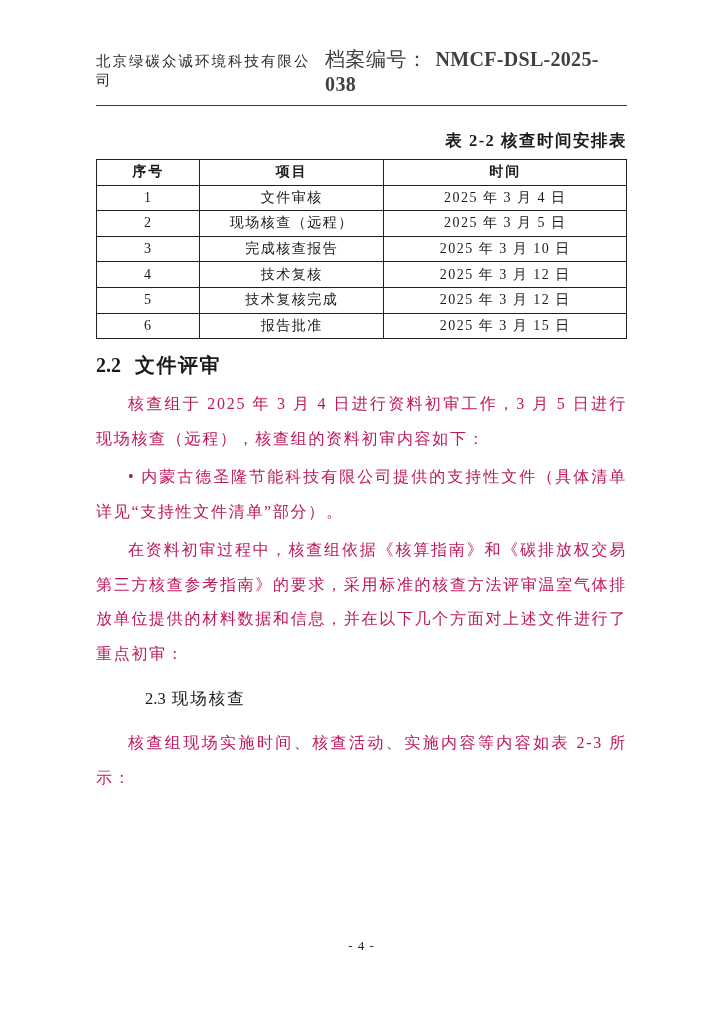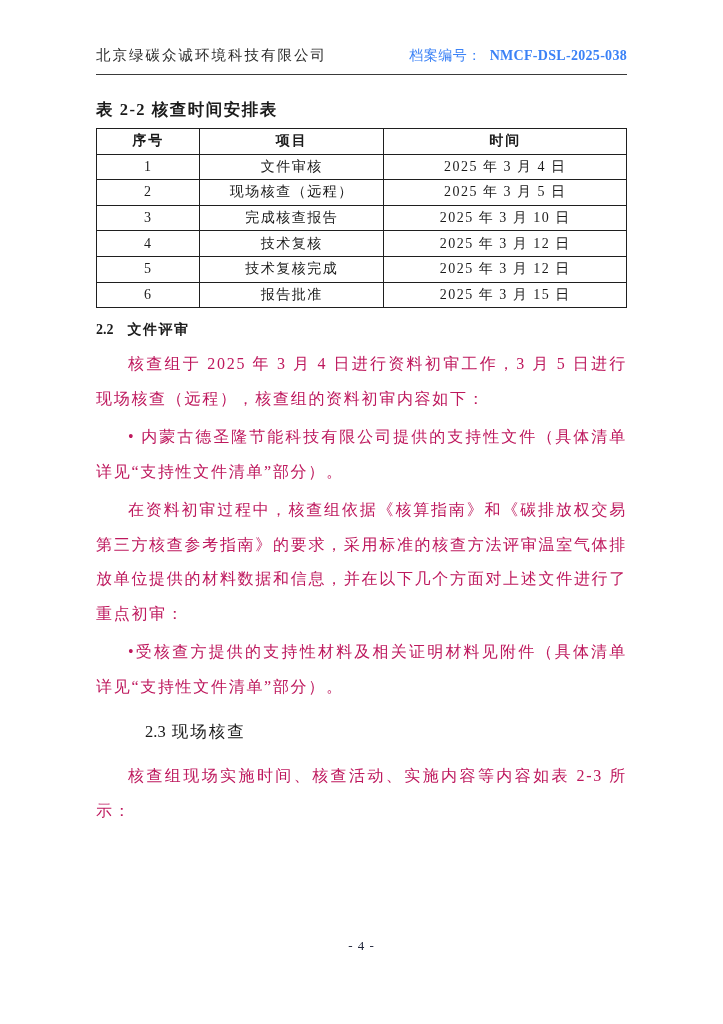--- a/index.html
+++ b/index.html
@@ -26,33 +26,33 @@
     padding-top: 46px;
     padding-bottom: 9px;
     border-bottom: 1.6px solid #3a3a3a;
   }
   .company-name {
     font-size: 14.5px;
     letter-spacing: 2px;
     color: #2a2a2a;
   }
   .archive {
-    font-size: 14px;
-    color: #3b82f6;
+    font-size: 20px;
+    color: #404040;
     letter-spacing: 0.5px;
   }
   .archive .archive-no {
     font-weight: bold;
     letter-spacing: 0.3px;
     margin-left: 8px;
   }
   
   .table-caption {
     margin-top: 24px;
-    text-align: left;
+    text-align: right;
     font-weight: bold;
     font-size: 16.5px;
     letter-spacing: 1.5px;
   }
   table.schedule {
     margin-top: 7px;
     width: 100%;
     border-collapse: collapse;
     border: 1.6px solid #1f1f1f;
     table-layout: fixed;
@@ -66,21 +66,21 @@
     letter-spacing: 1.5px;
     padding: 0 2px;
   }
   table.schedule th { font-weight: bold; letter-spacing: 2px; text-align: center; }
   table.schedule col.c1 { width: 19.5%; }
   table.schedule col.c2 { width: 34.7%; }
   table.schedule col.c3 { width: 45.8%; }
   
   .sec-heading {
     margin-top: 13px;
-    font-size: 14px;
+    font-size: 20px;
     font-weight: bold;
     letter-spacing: 1.5px;
   }
   .sec-heading .sec-num { letter-spacing: 0; margin-right: 14px; }
   .sec-heading-plain {
     margin-top: 17px;
     font-size: 16.5px;
     font-weight: normal;
     letter-spacing: 2px;
     padding-left: 49px;
@@ -175,21 +175,20 @@
       <span class="sec-num">2.2</span><span>文件评审</span>
     </div>
 
     <p class="body-par first-par">核查组于 2025 年 3 月 4 日进行资料初审工作，3 月 5 日进行现场核查（远程），核查组的资料初审内容如下：</p>
 
     <p class="body-par">• 内蒙古德圣隆节能科技有限公司提供的支持性文件（具体清单详见“支持性文件清单”部分）。</p>
 
     <p class="body-par">在资料初审过程中，核查组依据《核算指南》和《碳排放权交易第三方核查参考指南》的要求，采用标准的核查方法评审温室气体排放单位提供的材料数据和信息，并在以下几个方面对上述文件进行了重点初审：</p>
 
 
-    <p class="body-par">•受核查方提供的支持性材料及相关证明材料见附件（具体清单详见“支持性文件清单”部分）。</p>
 
     <div class="sec-heading-plain">
       <span class="sec-num">2.3</span><span>现场核查</span>
     </div>
 
     <p class="body-par last-par">核查组现场实施时间、核查活动、实施内容等内容如表 2-3 所示：</p>
 
   </div>
 
   <div class="doc-footer">- 4 -</div>

